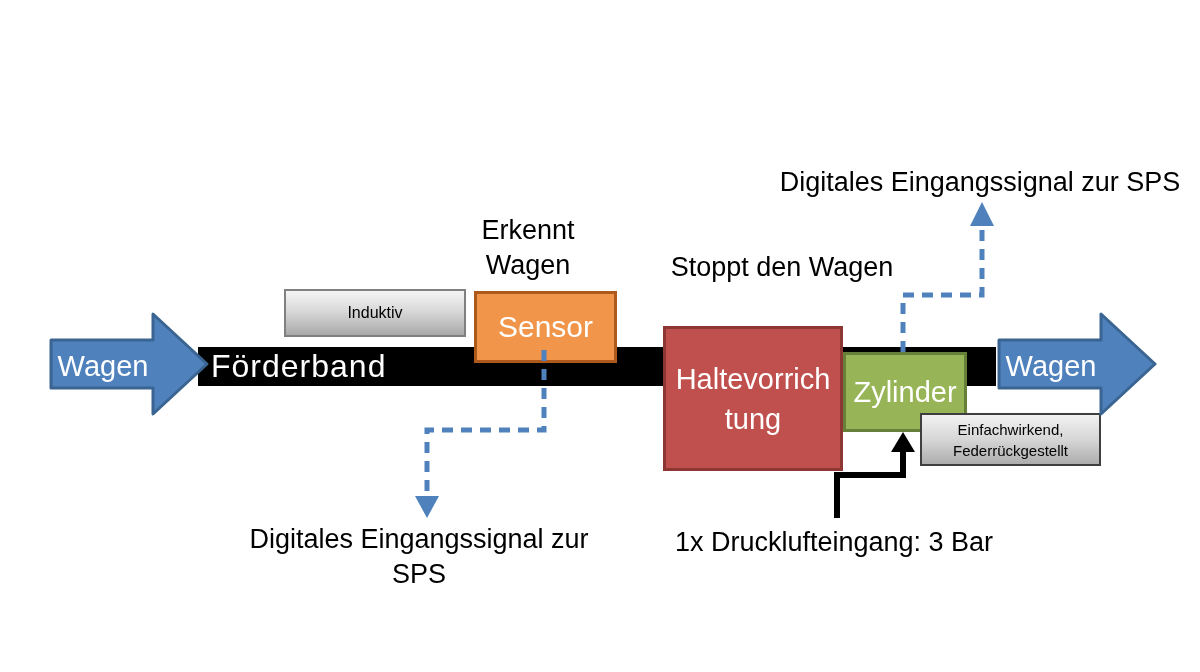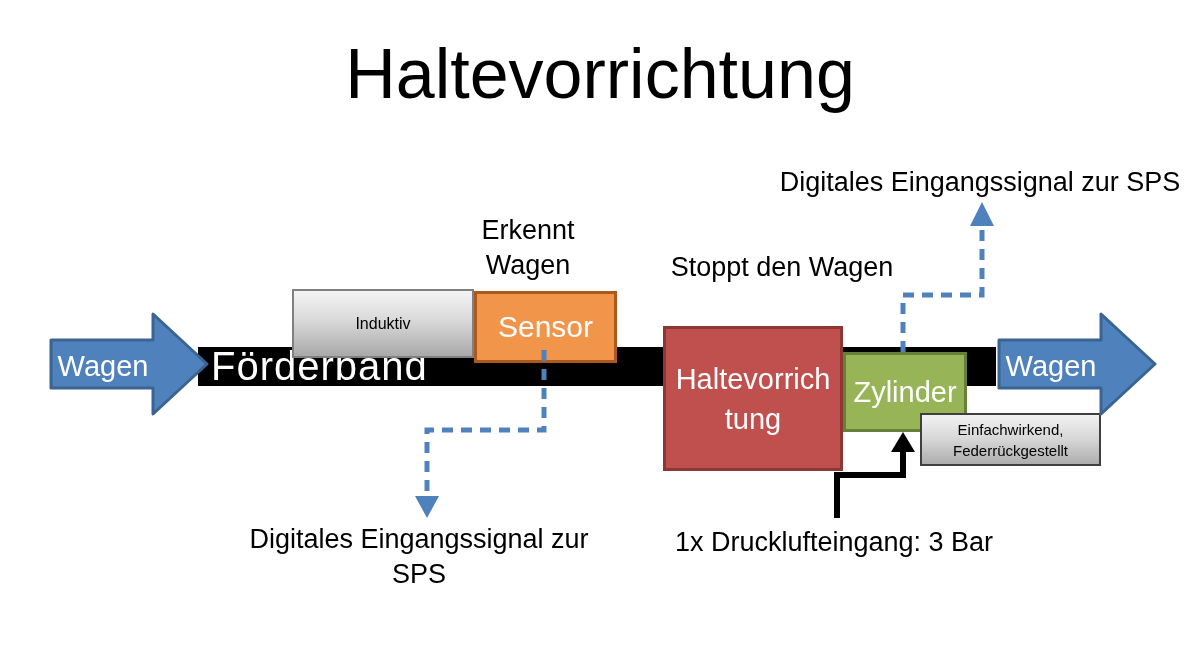--- a/index.html
+++ b/index.html
@@ -20,23 +20,23 @@
   .pre{white-space:pre-line;}
   .title{
     left:0;right:0;top:36px;text-align:center;font-size:70px;line-height:76px;color:#000;
   }
   .note{font-size:27px;line-height:35px;color:#000;text-align:center;}
   .boxlabel{color:#fff;}
   .belt{
     left:198px;top:347px;width:798px;height:39px;background:#000;z-index:1;
     display:flex;align-items:center;
   }
-  .belt-label{color:#fff;font-size:40px;padding-left:13px;letter-spacing:1px;}
+  .belt-label{color:#fff;font-size:32px;padding-left:13px;letter-spacing:1px;}
   .induktiv{
-    left:292px;top:289px;width:182px;height:69px;z-index:2;
+    left:284px;top:289px;width:182px;height:48px;z-index:2;
     background:linear-gradient(180deg,#F4F4F4 0%,#D9D9D9 45%,#A9A9A9 100%);
     border:2px solid var(--gray-border-light);box-sizing:border-box;font-size:16px;
   }
   .sensor{
     left:474px;top:291px;width:143px;height:72px;z-index:2;
     background:var(--orange-fill);border:3px solid var(--orange-border);
     box-sizing:border-box;font-size:30px;
   }
   .halte{
     left:663px;top:288px;width:180px;height:145px;z-index:3;
@@ -56,21 +56,20 @@
   }
   .arrow-svg{z-index:6;}
   .connector{z-index:7;}
   .arrow-label{z-index:8;color:#fff;font-size:29px;}
 </style>
 </head>
 <body>
 
 <div id="canvas">
 
-  <div class="abs title">Haltevorrichtung</div>
 
   <div class="abs note" style="left:750px;top:165px;width:460px;">Digitales Eingangssignal zur SPS</div>
   <div class="abs note pre" style="left:430px;top:213px;width:196px;">Erkennt
 Wagen</div>
   <div class="abs note" style="left:652px;top:250px;width:260px;">Stoppt den Wagen</div>
   <div class="abs note" style="left:219px;top:522px;width:400px;">Digitales Eingangssignal zur SPS</div>
   <div class="abs note" style="left:654px;top:525px;width:360px;">1x Drucklufteingang: 3 Bar</div>
 
   <div class="abs belt">
     <span class="belt-label">Förderband</span>

